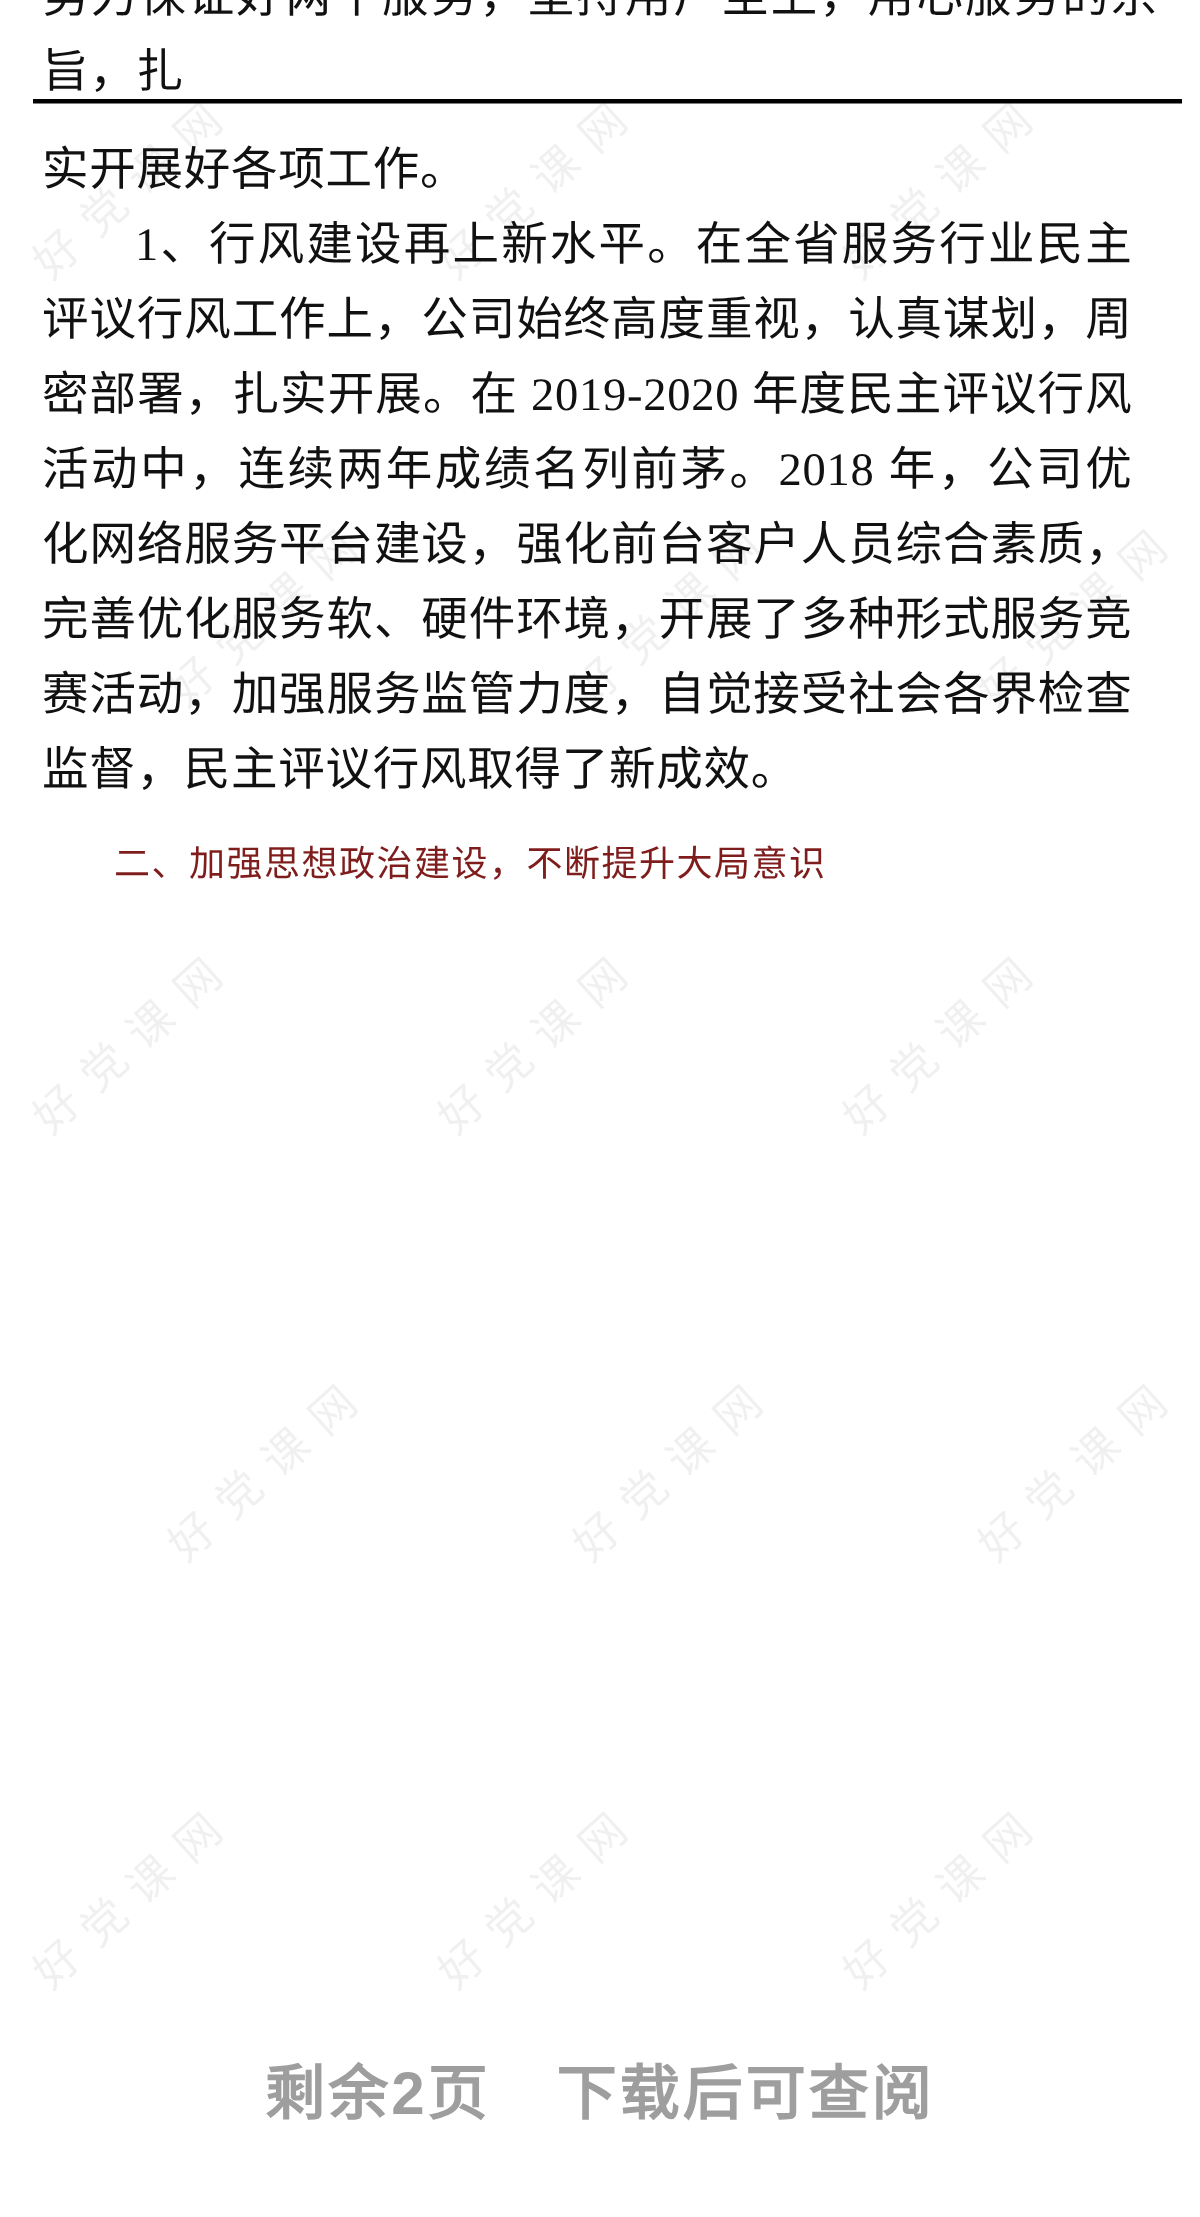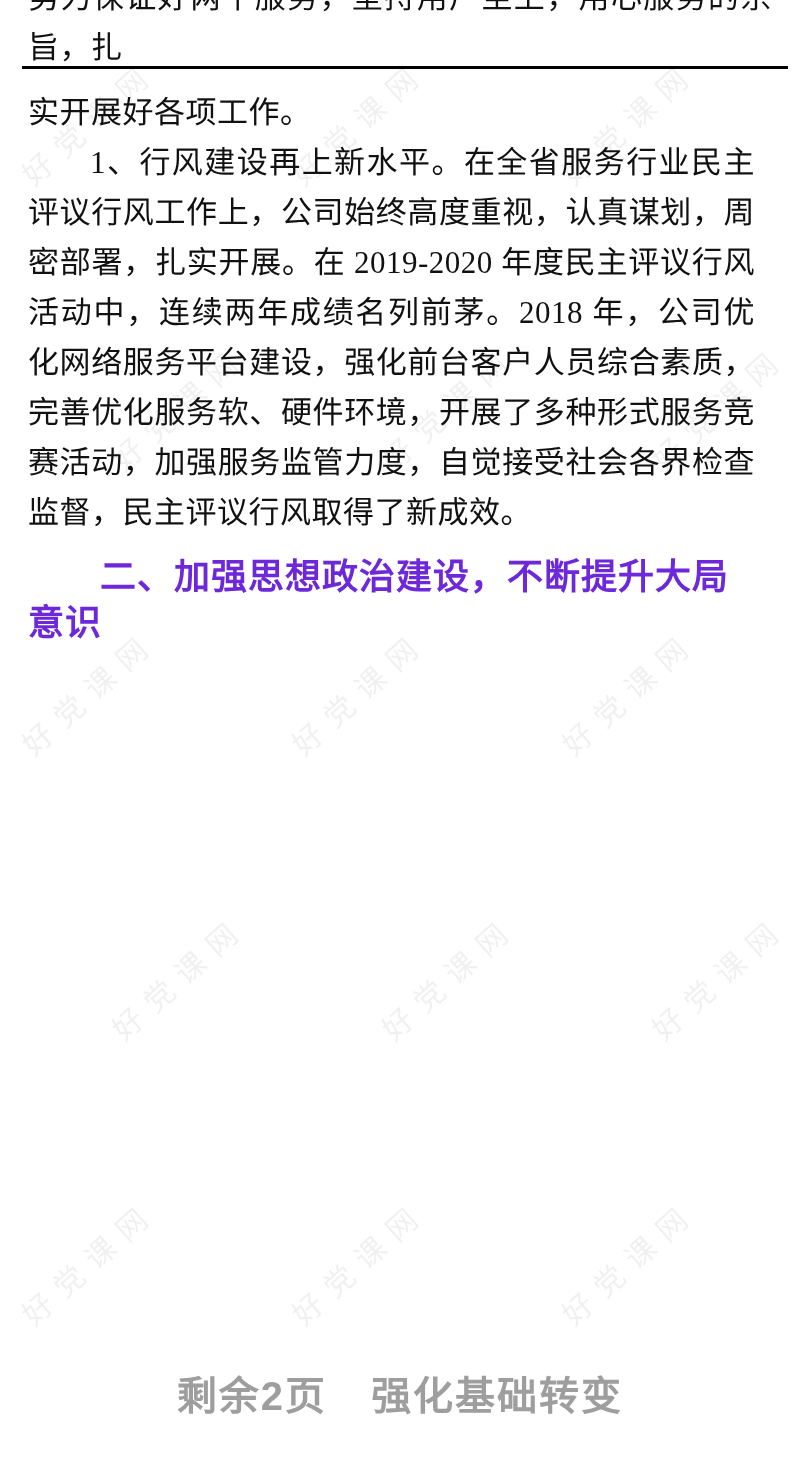--- a/index.html
+++ b/index.html
@@ -66,26 +66,26 @@
     text-align: justify;
     text-justify: inter-ideograph;
     color: #111111;
     margin: 0;
   }
   .para { text-indent: 2em; margin: 0; }
   .continuation { text-indent: 0; margin: 0; }
 
   .section-heading {
     font-family: "Liberation Sans", "DejaVu Sans", sans-serif;
-    font-weight: bold;
-    font-size: 36px;
+    font-weight: normal;
+    font-size: 24px;
     line-height: 46px;
     letter-spacing: 1px;
     text-indent: 2em;
-    color: #6d28d9;
+    color: #7f1d1d;
     margin: 16px 0 0 0;
   }
 
   .footer-note {
     position: absolute;
     left: 0;
     right: 0;
     top: 1372px;
     z-index: 1;
     display: flex;
@@ -131,16 +131,16 @@
 
     <p class="body-text para">1、行风建设再上新水平。在全省服务行业民主评议行风工作上，公司始终高度重视，认真谋划，周密部署，扎实开展。在 2019-2020 年度民主评议行风活动中，连续两年成绩名列前茅。2018 年，公司优化网络服务平台建设，强化前台客户人员综合素质，完善优化服务软、硬件环境，开展了多种形式服务竞赛活动，加强服务监管力度，自觉接受社会各界检查监督，民主评议行风取得了新成效。</p>
 
 
 
     <h2 class="section-heading">二、加强思想政治建设，不断提升大局意识</h2>
   </div>
 
   <div class="footer-note">
     <span>剩余2页</span>
-    <span>强化基础转变</span>
+    <span>下载后可查阅</span>
   </div>
 
 </div>
 
 </body></html>

